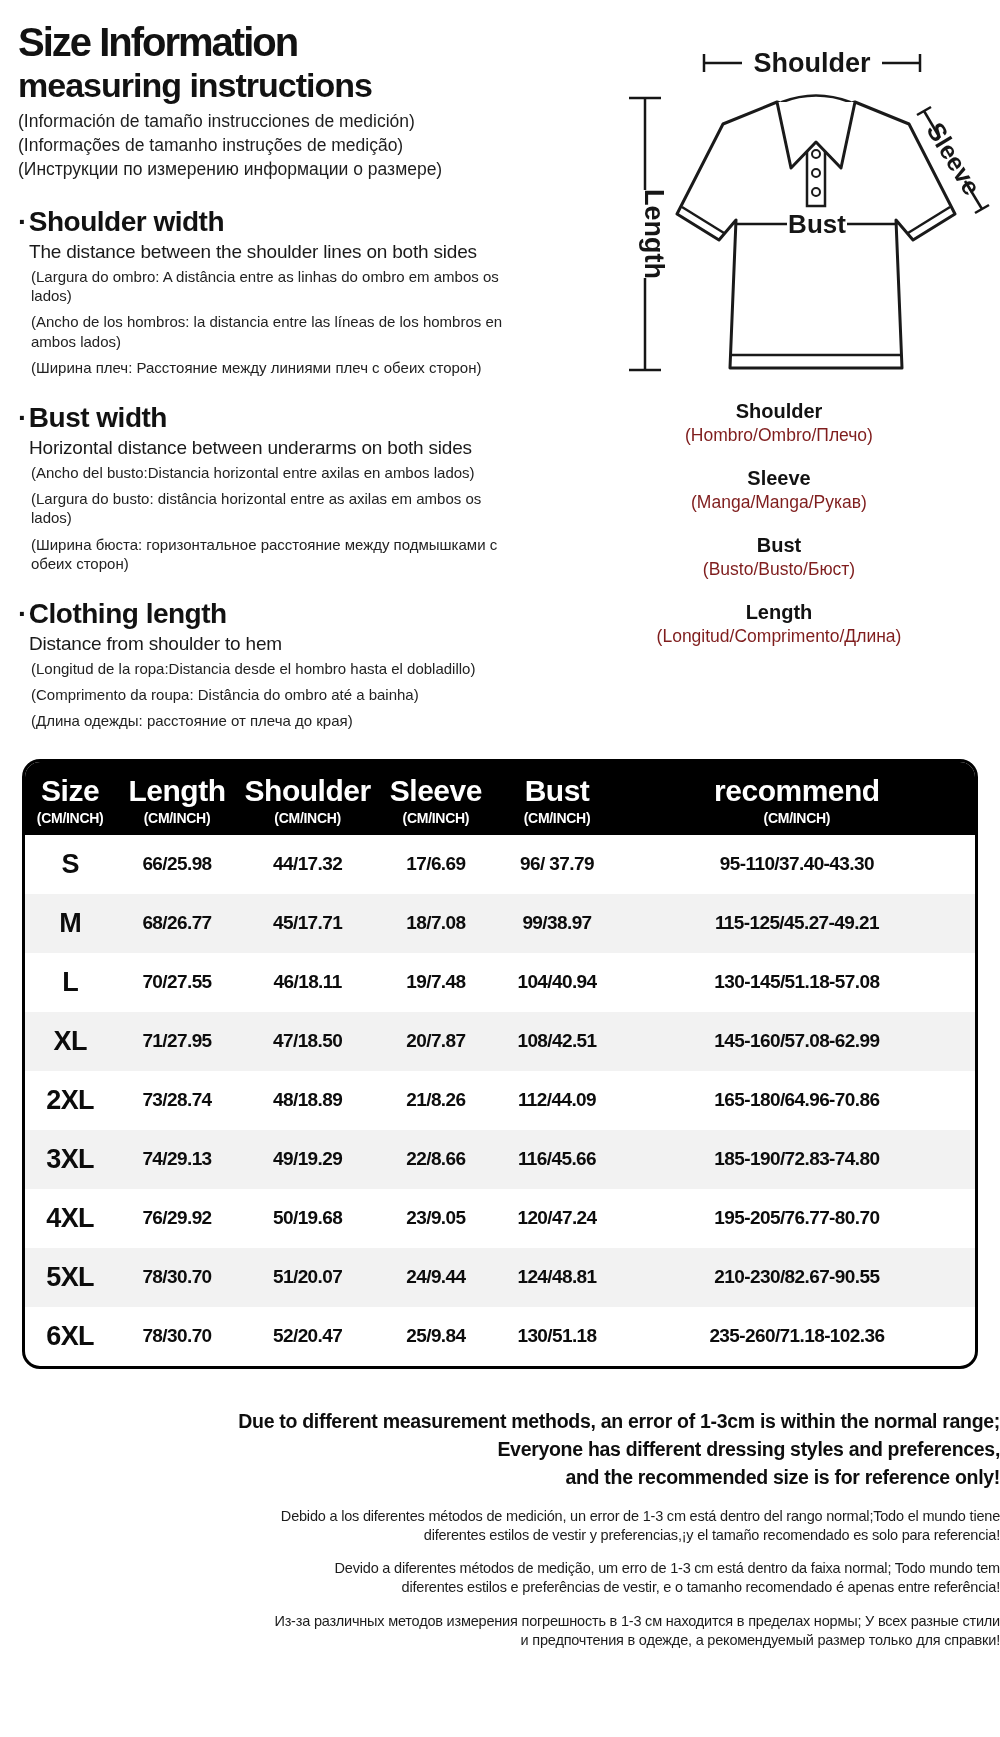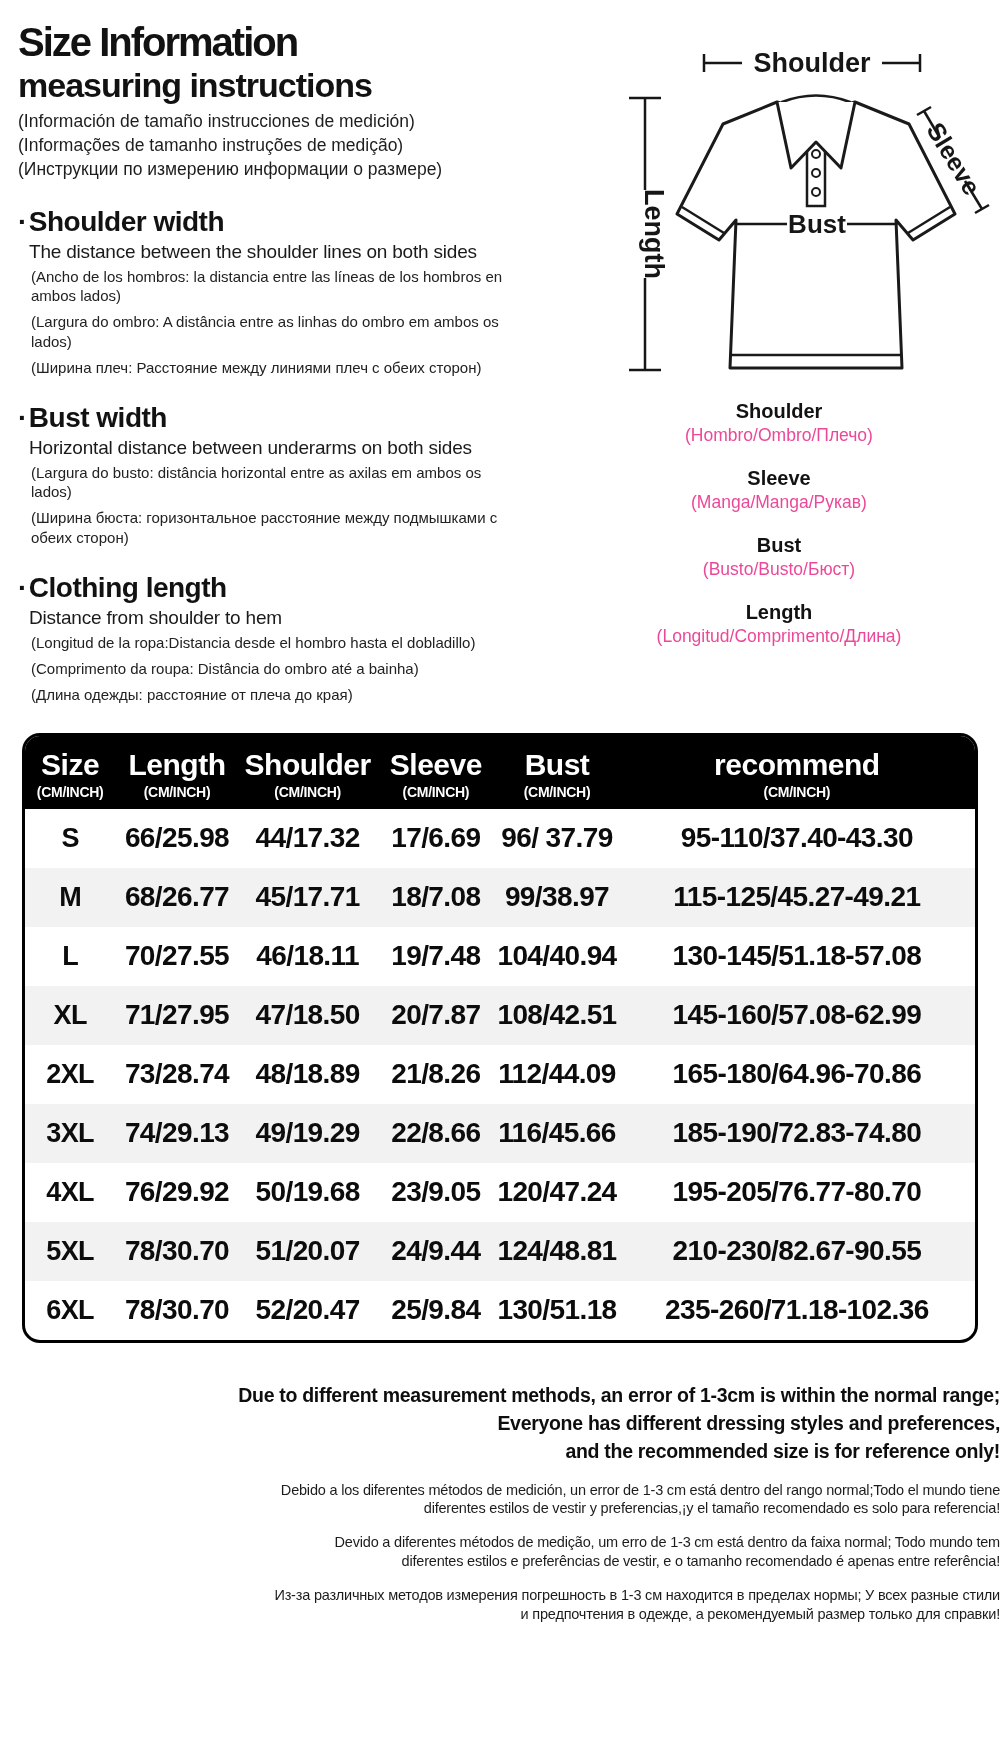--- a/index.html
+++ b/index.html
@@ -44,21 +44,21 @@
 
   
   .diagram-svg{display:block;margin-top:6px;}
   .diagram-svg text{
     font-family:"Liberation Sans","DejaVu Sans",sans-serif;
     font-weight:600;fill:#161616;
   }
   .legend{margin-top:14px;text-align:center;}
   .legend-item{margin-bottom:21px;}
   .legend-label{font-size:20px;font-weight:bold;color:#121212;}
-  .legend-trans{font-size:17.5px;color:#ec4899;margin-top:2px;}
+  .legend-trans{font-size:17.5px;color:#7f1d1d;margin-top:2px;}
 
   
   .table-wrap{
     width:950px;margin:22px auto 0 auto;
     border:3px solid #000;border-radius:18px;overflow:hidden;
     background:#fff;
   }
   table.size-table{
     width:100%;border-collapse:collapse;table-layout:fixed;
   }
@@ -69,21 +69,21 @@
   .size-table col.c-bust{width:13%;}
   .size-table col.c-rec{width:37.5%;}
   .size-table thead th{
     background:#000;color:#fff;text-align:center;
     padding:13px 0 9px 0;vertical-align:top;
   }
   .th-label{font-size:30px;font-weight:bold;letter-spacing:-0.5px;line-height:1.05;}
   .th-unit{font-size:14px;font-weight:bold;margin-top:3px;letter-spacing:-0.3px;}
   .size-table tbody td{
     text-align:center;height:59px;
-    font-size:28px;font-weight:bold;letter-spacing:-0.6px;color:#0c0c0c;
+    font-size:19px;font-weight:bold;letter-spacing:-0.6px;color:#0c0c0c;
     padding:0 2px;white-space:nowrap;
   }
   .size-table tbody td:first-child{font-size:27px;}
   .size-table tbody tr:nth-child(even){background:#f2f2f2;}
 
   
   .notes{margin-top:38px;text-align:right;}
   .notes-en div{
     font-size:19.5px;font-weight:bold;color:#0e0e0e;line-height:1.45;
     letter-spacing:-0.3px;
@@ -109,33 +109,34 @@
         <div>(Инструкции по измерению информации о размере)</div>
       </div>
 
       <div class="section">
         <div class="section-title">
           <span class="bullet">·</span>
           <span>Shoulder width</span>
         </div>
         <div class="section-desc">The distance between the shoulder lines on both sides</div>
         <div class="section-trans">
+          <div>(Largura do ombro: A distância entre as linhas do ombro em ambos os lados)</div>
           <div>(Ancho de los hombros: la distancia entre las líneas de los hombros en ambos lados)</div>
-          <div>(Largura do ombro: A distância entre as linhas do ombro em ambos os lados)</div>
           <div>(Ширина плеч: Расстояние между линиями плеч с обеих сторон)</div>
         </div>
       </div>
 
       <div class="section">
         <div class="section-title">
           <span class="bullet">·</span>
           <span>Bust width</span>
         </div>
         <div class="section-desc">Horizontal distance between underarms on both sides</div>
         <div class="section-trans">
+          <div>(Ancho del busto:Distancia horizontal entre axilas en ambos lados)</div>
           <div>(Largura do busto: distância horizontal entre as axilas em ambos os lados)</div>
           <div>(Ширина бюста: горизонтальное расстояние между подмышками с обеих сторон)</div>
         </div>
       </div>
 
       <div class="section">
         <div class="section-title">
           <span class="bullet">·</span>
           <span>Clothing length</span>
         </div>

